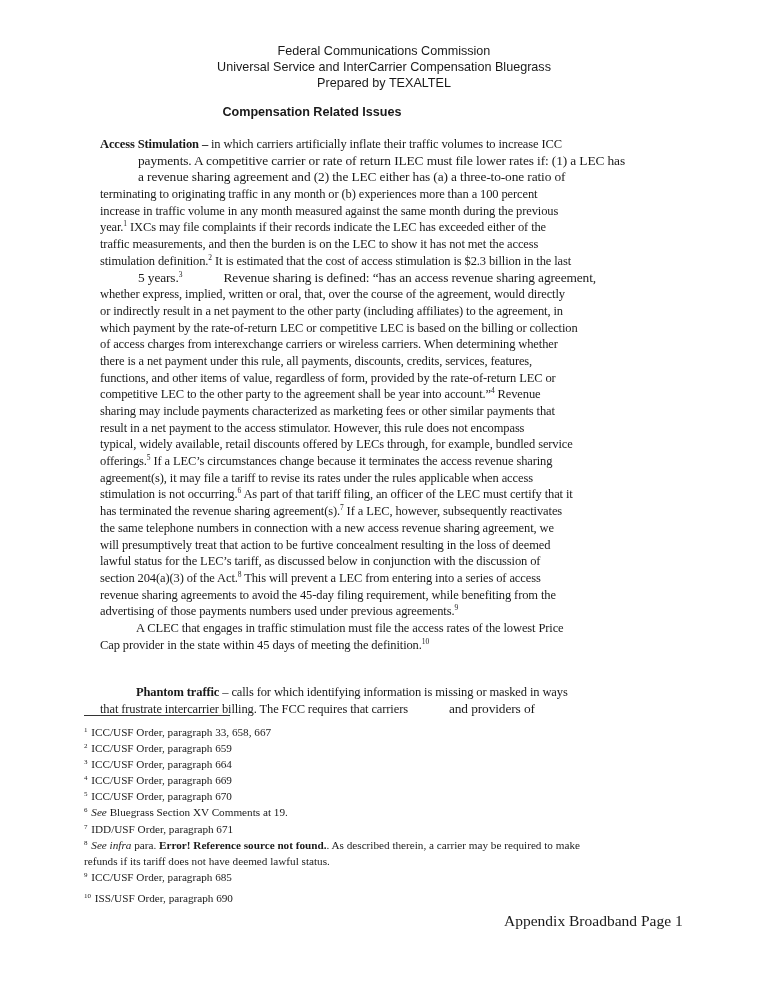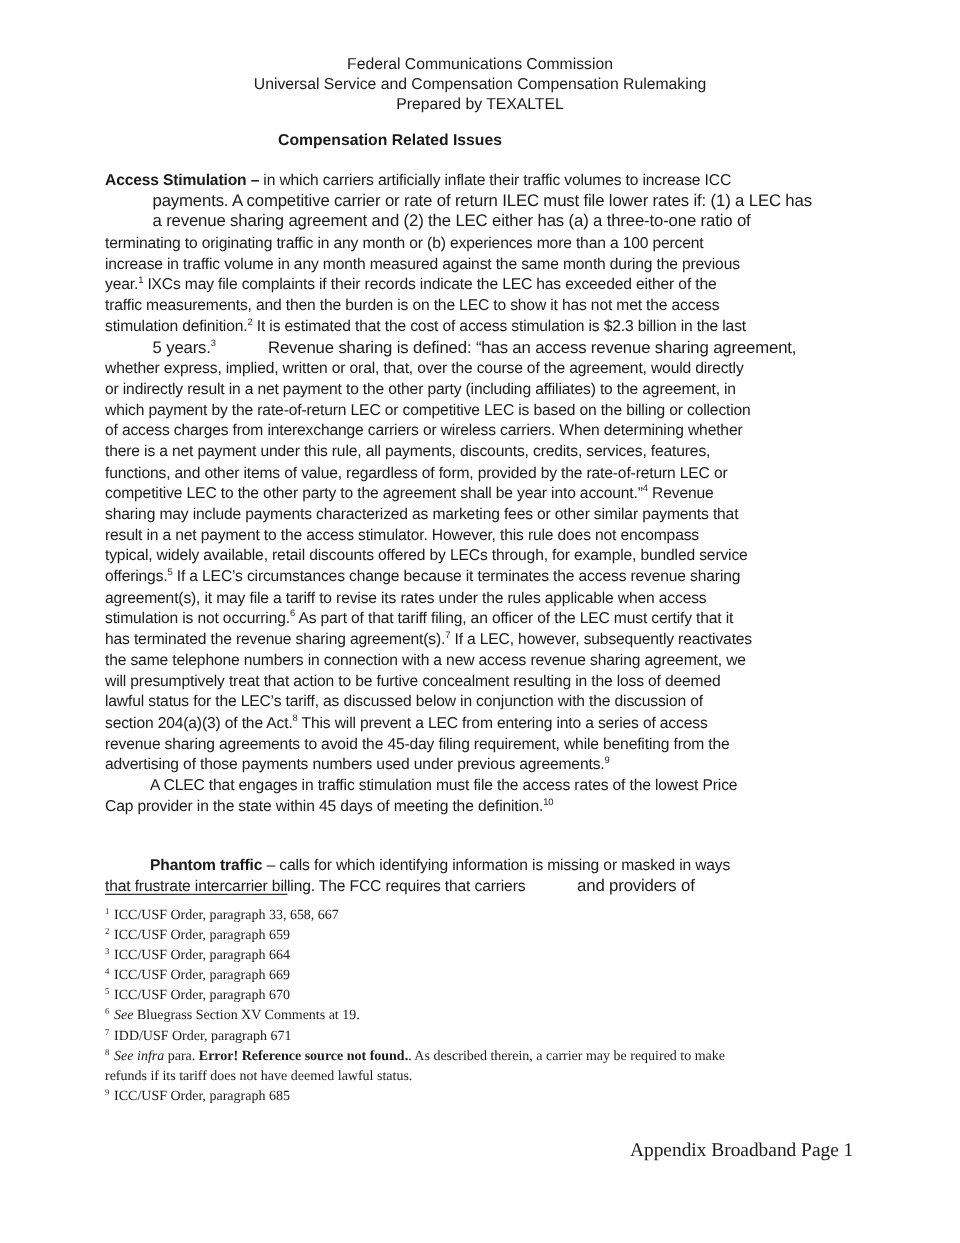--- a/index.html
+++ b/index.html
@@ -37,23 +37,23 @@
       top: 104px;
       width: 624px;
       text-align: center;
       font-family: "Liberation Sans", sans-serif;
       font-weight: bold;
       font-size: 12.6px;
       line-height: 16px;
     }
     .body-text {
       position: absolute;
-      left: 84px;
+      left: 100px;
       width: 600px;
-      font-family: Liberation Sans, sans-serif;
+      font-family: Liberation Serif, serif;
       font-size: 12.5px;
       line-height: 16.7px;
       letter-spacing: -0.12px;
     }
     .line {
       white-space: nowrap;
       display: block;
       height: 16.7px;
     }
     .big {
@@ -98,21 +98,21 @@
       white-space: nowrap;
     }
   </style>
 </head>
 <body>
 
 <div class="page">
 
   <div class="header">
     <div>Federal Communications Commission</div>
-    <div>Universal Service and Compensation Compensation Rulemaking</div>
+    <div>Universal Service and InterCarrier Compensation Bluegrass</div>
     <div>Prepared by TEXALTEL</div>
   </div>
 
   <div class="section-heading">Compensation Related Issues</div>
 
   <div class="body-text" style="top:136px;">
     <span class="line"><span class="b">Access Stimulation –</span><span> in which carriers artificially inflate their traffic volumes to increase ICC</span></span>
     <span class="line big">payments.  A competitive carrier or rate of return ILEC must file lower rates if:  (1) a LEC has</span>
     <span class="line big">a revenue sharing agreement and (2) the LEC either has (a) a three-to-one ratio of</span>
     <span class="line">terminating to originating traffic in any month or (b) experiences more than a 100 percent</span>
@@ -156,17 +156,18 @@
     <span class="fn-line"><span class="fn-num">1</span> <span>ICC/USF Order, paragraph 33, 658, 667</span></span>
     <span class="fn-line"><span class="fn-num">2</span> <span>ICC/USF Order, paragraph 659</span></span>
     <span class="fn-line"><span class="fn-num">3</span> <span>ICC/USF Order, paragraph 664</span></span>
     <span class="fn-line"><span class="fn-num">4</span> <span>ICC/USF Order, paragraph 669</span></span>
     <span class="fn-line"><span class="fn-num">5</span> <span>ICC/USF Order, paragraph 670</span></span>
     <span class="fn-line"><span class="fn-num">6</span> <span class="i">See</span><span> Bluegrass Section XV Comments at 19.</span></span>
     <span class="fn-line"><span class="fn-num">7</span> <span>IDD/USF Order, paragraph 671</span></span>
     <span class="fn-line"><span class="fn-num">8</span> <span class="i">See infra</span><span> para. </span><span class="b">Error! Reference source not found.</span><span>.  As described therein, a carrier may be required to make</span></span>
     <span class="fn-line">refunds if its tariff does not have deemed lawful status.</span>
     <span class="fn-line"><span class="fn-num">9</span> <span>ICC/USF Order, paragraph 685</span></span>
+    <span class="fn-line gap"><span class="fn-num">10</span> <span>ISS/USF Order, paragraph 690</span></span>
   </div>
 
   <div class="footer">Appendix Broadband Page 1</div>
 
 </div>
 
 </body></html>

